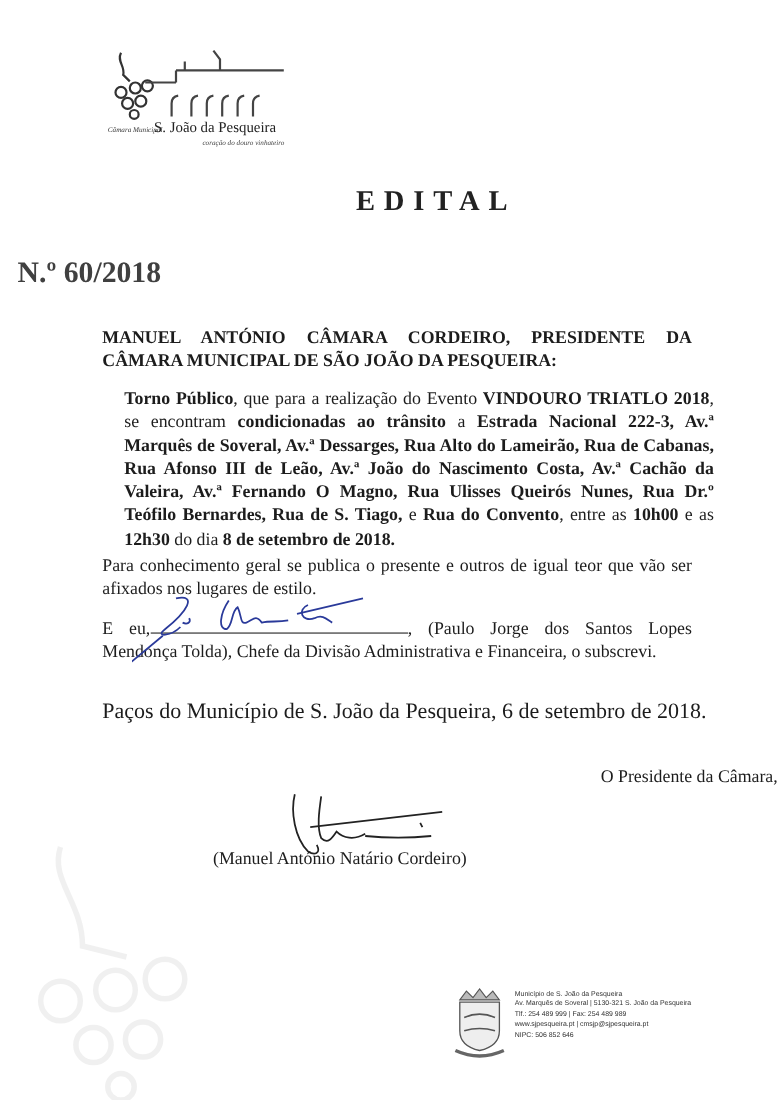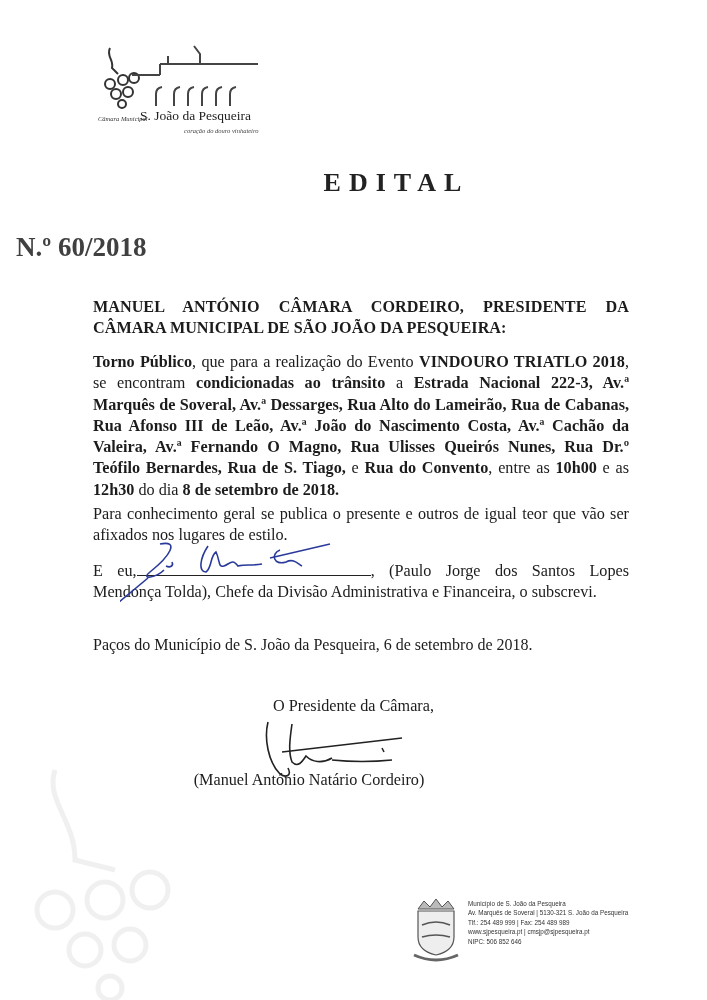--- a/index.html
+++ b/index.html
@@ -11,28 +11,28 @@
   .logo { left: 88px; top: 42px; width: 200px; height: 100px; }
   .logo-caption-small { position: absolute; left: 10px; top: 73px; font-size: 6.5px; font-style: italic; color: #333; white-space: nowrap; }
   .logo-caption-name { position: absolute; left: 52px; top: 66px; font-size: 13.5px; color: #222; white-space: nowrap; }
   .logo-tagline { position: absolute; left: 96px; top: 85px; font-size: 6.5px; font-style: italic; color: #444; white-space: nowrap; }
 
   .title { left: 0; width: 707px; top: 168px; text-align: center; font-weight: bold; font-size: 26px; letter-spacing: 8px; color: #222; padding-left: 43px; }
   .number { left: 16px; width: 707px; top: 232px; text-align: left; font-weight: bold; font-size: 27px; color: #404040; }
 
   .para { left: 93px; width: 536px; font-size: 16.2px; line-height: 21.3px; text-align: justify; }
   .p-head { top: 297px; font-weight: bold; }
-  .p-body { top: 352px; }
+  .p-body { top: 352px; margin-left: 20px; }
   .p-body b { font-weight: bold; }
   .p-pub { top: 504px; }
   .p-sign { top: 561px; }
   .sig-line { display: inline-block; width: 234px; border-bottom: 1px solid #222; height: 14px; vertical-align: baseline; }
 
-  .p-date { left: 93px; top: 636px; font-size: 16px; }
-  .pres-title { left: 0; width: 707px; text-align: center; top: 697px; font-size: 16.2px; }
+  .p-date { left: 93px; top: 636px; font-size: 20px; }
+  .pres-title { left: 0; width: 707px; text-align: right; top: 697px; font-size: 16.2px; }
   .pres-name { left: 0; width: 618px; text-align: center; top: 771px; font-size: 16.2px; }
 
   .watermark { left: 15px; top: 760px; width: 160px; height: 240px; opacity: 0.12; }
 
   .footer { left: 408px; top: 893px; width: 270px; height: 80px; }
   .footer-crest { position: absolute; left: 2px; top: 2px; width: 52px; height: 70px; }
   .footer-text { position: absolute; left: 60px; top: 6px; font-size: 6.3px; line-height: 9.4px; color: #333; white-space: nowrap; font-family: "Liberation Sans", sans-serif; }
 </style>
 </head>
 <body>

